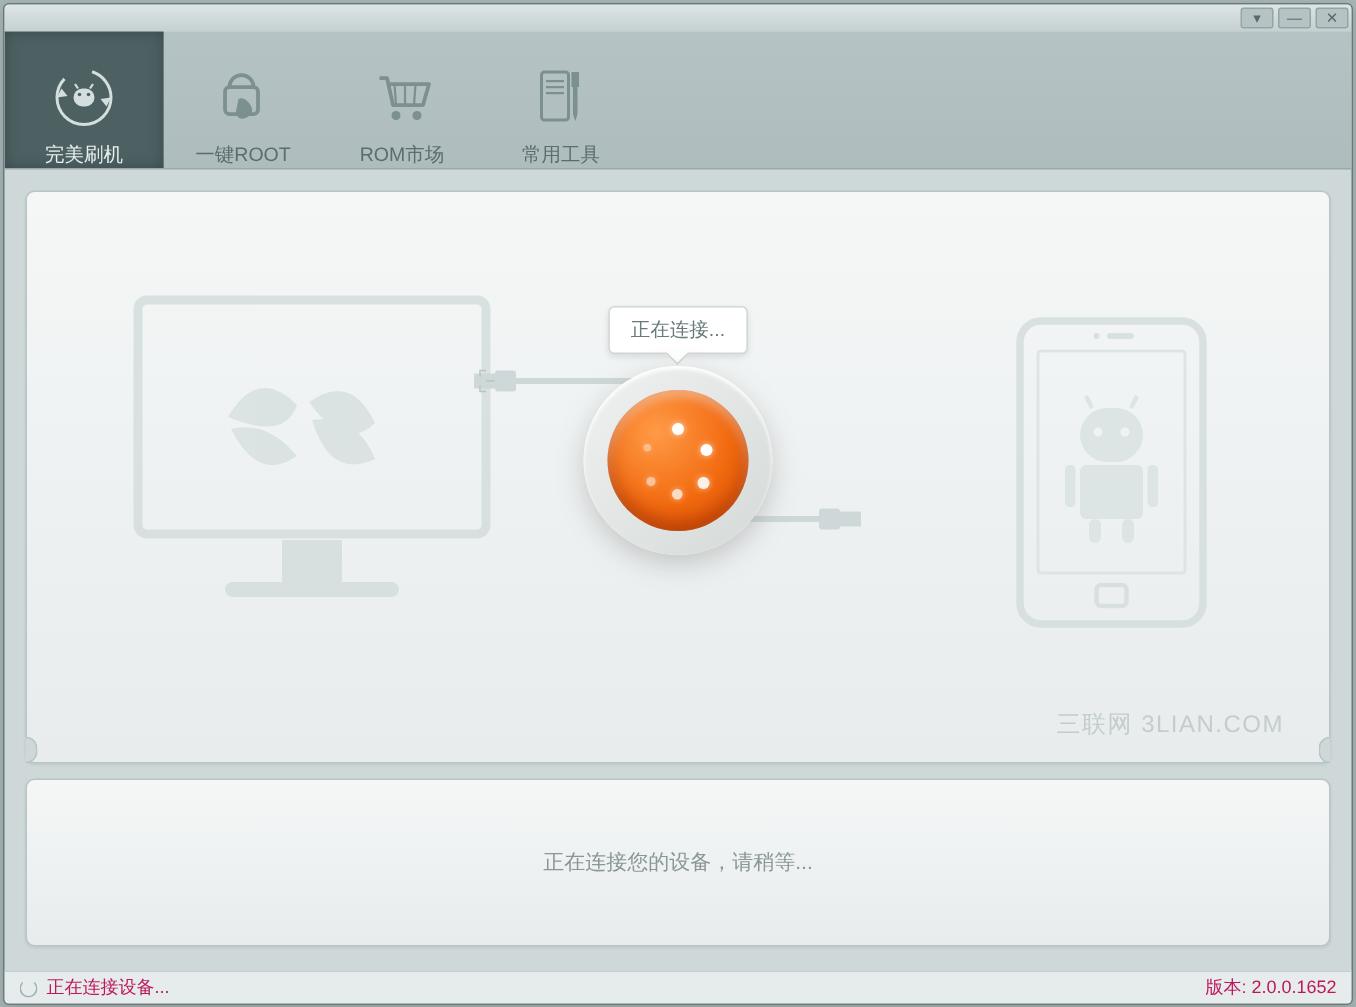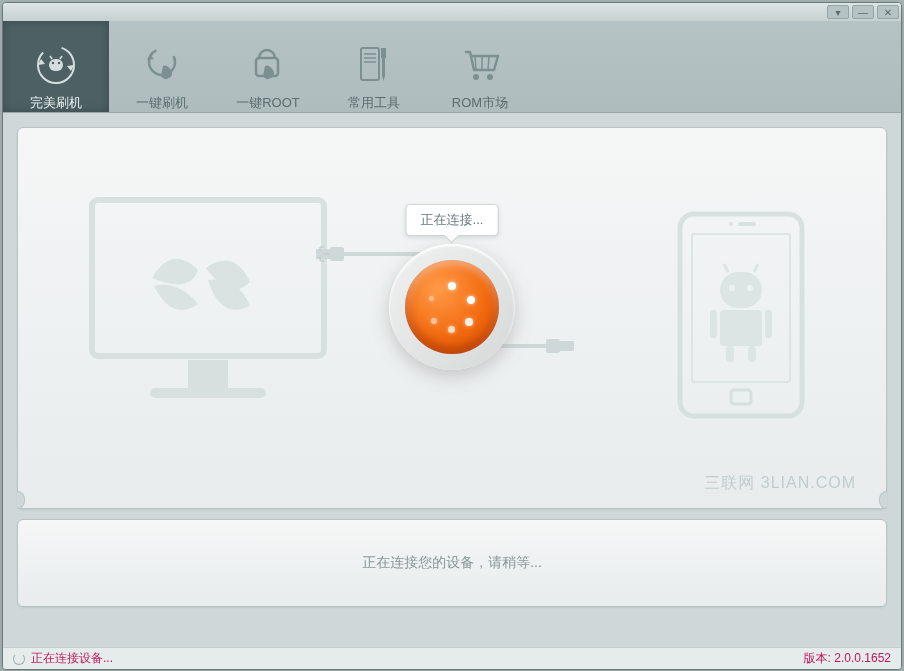--- a/index.html
+++ b/index.html
@@ -84,21 +84,21 @@
       box-shadow: 0 1px 2px rgba(0,0,0,0.08);
       position: relative;
     }
     .panel-top {
       height: 382px;
       margin-bottom: 10px;
       position: relative;
       overflow: visible;
     }
     .panel-bottom {
-      height: 88px;
+      height: 112px;
       display: flex;
       align-items: center;
       justify-content: center;
       color: #8a9698;
       font-size: 14px;
     }
     .notch {
       width: 8px; height: 18px;
       background: #ced8d9;
       position: absolute;
@@ -244,63 +244,53 @@
           <circle cx="26" cy="21" r="1.2" fill="#4d6163"></circle>
           <line x1="17" y1="14" x2="19" y2="17" stroke="#d5dede" stroke-width="1.5"></line>
           <line x1="29" y1="14" x2="27" y2="17" stroke="#d5dede" stroke-width="1.5"></line>
         </svg>
       </span>
       <span>完美刷机</span>
     </div>
     <div class="toolbar-item">
       <span class="toolbar-icon">
         <svg width="46" height="46" viewBox="0 0 46 46">
-          <circle cx="23" cy="20" r="13" fill="none" stroke="#7c8f91" stroke-width="2.5" stroke-dasharray="55 20"></circle>
-          <path d="M 11 12 l -3 6 l 7 -1 z" fill="#7c8f91"></path>
-          <path d="M 24 24 q 4 -2 8 4 q 3 5 -2 8 q -5 3 -8 -2 z" fill="#7c8f91"></path>
+          <path d="M 14 16 a 8 8 0 0 1 16 0" fill="none" stroke="#7c8f91" stroke-width="2.5"></path>
+          <rect x="11" y="16" width="22" height="18" rx="3" fill="none" stroke="#7c8f91" stroke-width="2.5"></rect>
+          <path d="M 20 24 q 4 -2 8 4 q 3 5 -2 8 q -5 3 -8 -2 z" fill="#7c8f91"></path>
         </svg>
       </span>
-      <span>一键刷机</span>
+      <span>一键ROOT</span>
     </div>
     <div class="toolbar-item">
       <span class="toolbar-icon">
         <svg width="46" height="46" viewBox="0 0 46 46">
-          <path d="M 14 16 a 8 8 0 0 1 16 0" fill="none" stroke="#7c8f91" stroke-width="2.5"></path>
-          <rect x="11" y="16" width="22" height="18" rx="3" fill="none" stroke="#7c8f91" stroke-width="2.5"></rect>
-          <path d="M 20 24 q 4 -2 8 4 q 3 5 -2 8 q -5 3 -8 -2 z" fill="#7c8f91"></path>
+          <path d="M 8 10 l 5 0 l 4 18 l 20 0 l 4 -14 l -26 0" fill="none" stroke="#7c8f91" stroke-width="2.5" stroke-linejoin="round"></path>
+          <line x1="18" y1="14" x2="19" y2="28" stroke="#7c8f91" stroke-width="1.5"></line>
+          <line x1="25" y1="14" x2="25" y2="28" stroke="#7c8f91" stroke-width="1.5"></line>
+          <line x1="32" y1="14" x2="31" y2="28" stroke="#7c8f91" stroke-width="1.5"></line>
+          <circle cx="19" cy="35" r="3" fill="#7c8f91"></circle>
+          <circle cx="33" cy="35" r="3" fill="#7c8f91"></circle>
         </svg>
       </span>
-      <span>一键ROOT</span>
+      <span>ROM市场</span>
     </div>
     <div class="toolbar-item">
       <span class="toolbar-icon">
         <svg width="46" height="46" viewBox="0 0 46 46">
           <rect x="10" y="6" width="18" height="32" rx="2" fill="none" stroke="#7c8f91" stroke-width="2"></rect>
           <line x1="13" y1="12" x2="25" y2="12" stroke="#7c8f91" stroke-width="1.5"></line>
           <line x1="13" y1="16" x2="25" y2="16" stroke="#7c8f91" stroke-width="1.5"></line>
           <line x1="13" y1="20" x2="25" y2="20" stroke="#7c8f91" stroke-width="1.5"></line>
           <rect x="30" y="6" width="5" height="10" fill="#7c8f91"></rect>
           <rect x="31" y="16" width="3" height="18" fill="#7c8f91"></rect>
           <path d="M 31 34 l 3 0 l -1.5 5 z" fill="#7c8f91"></path>
         </svg>
       </span>
       <span>常用工具</span>
-    </div>
-    <div class="toolbar-item">
-      <span class="toolbar-icon">
-        <svg width="46" height="46" viewBox="0 0 46 46">
-          <path d="M 8 10 l 5 0 l 4 18 l 20 0 l 4 -14 l -26 0" fill="none" stroke="#7c8f91" stroke-width="2.5" stroke-linejoin="round"></path>
-          <line x1="18" y1="14" x2="19" y2="28" stroke="#7c8f91" stroke-width="1.5"></line>
-          <line x1="25" y1="14" x2="25" y2="28" stroke="#7c8f91" stroke-width="1.5"></line>
-          <line x1="32" y1="14" x2="31" y2="28" stroke="#7c8f91" stroke-width="1.5"></line>
-          <circle cx="19" cy="35" r="3" fill="#7c8f91"></circle>
-          <circle cx="33" cy="35" r="3" fill="#7c8f91"></circle>
-        </svg>
-      </span>
-      <span>ROM市场</span>
     </div>
   </div>
 
   <div class="content">
     <div class="panel panel-top">
       <div class="scene">
 
         <svg class="computer" viewBox="0 0 240 220">
           <rect x="4" y="4" width="232" height="156" rx="6" fill="none" stroke="#d6dede" stroke-width="6"></rect>
           <rect x="100" y="164" width="40" height="28" fill="#d6dede"></rect>

